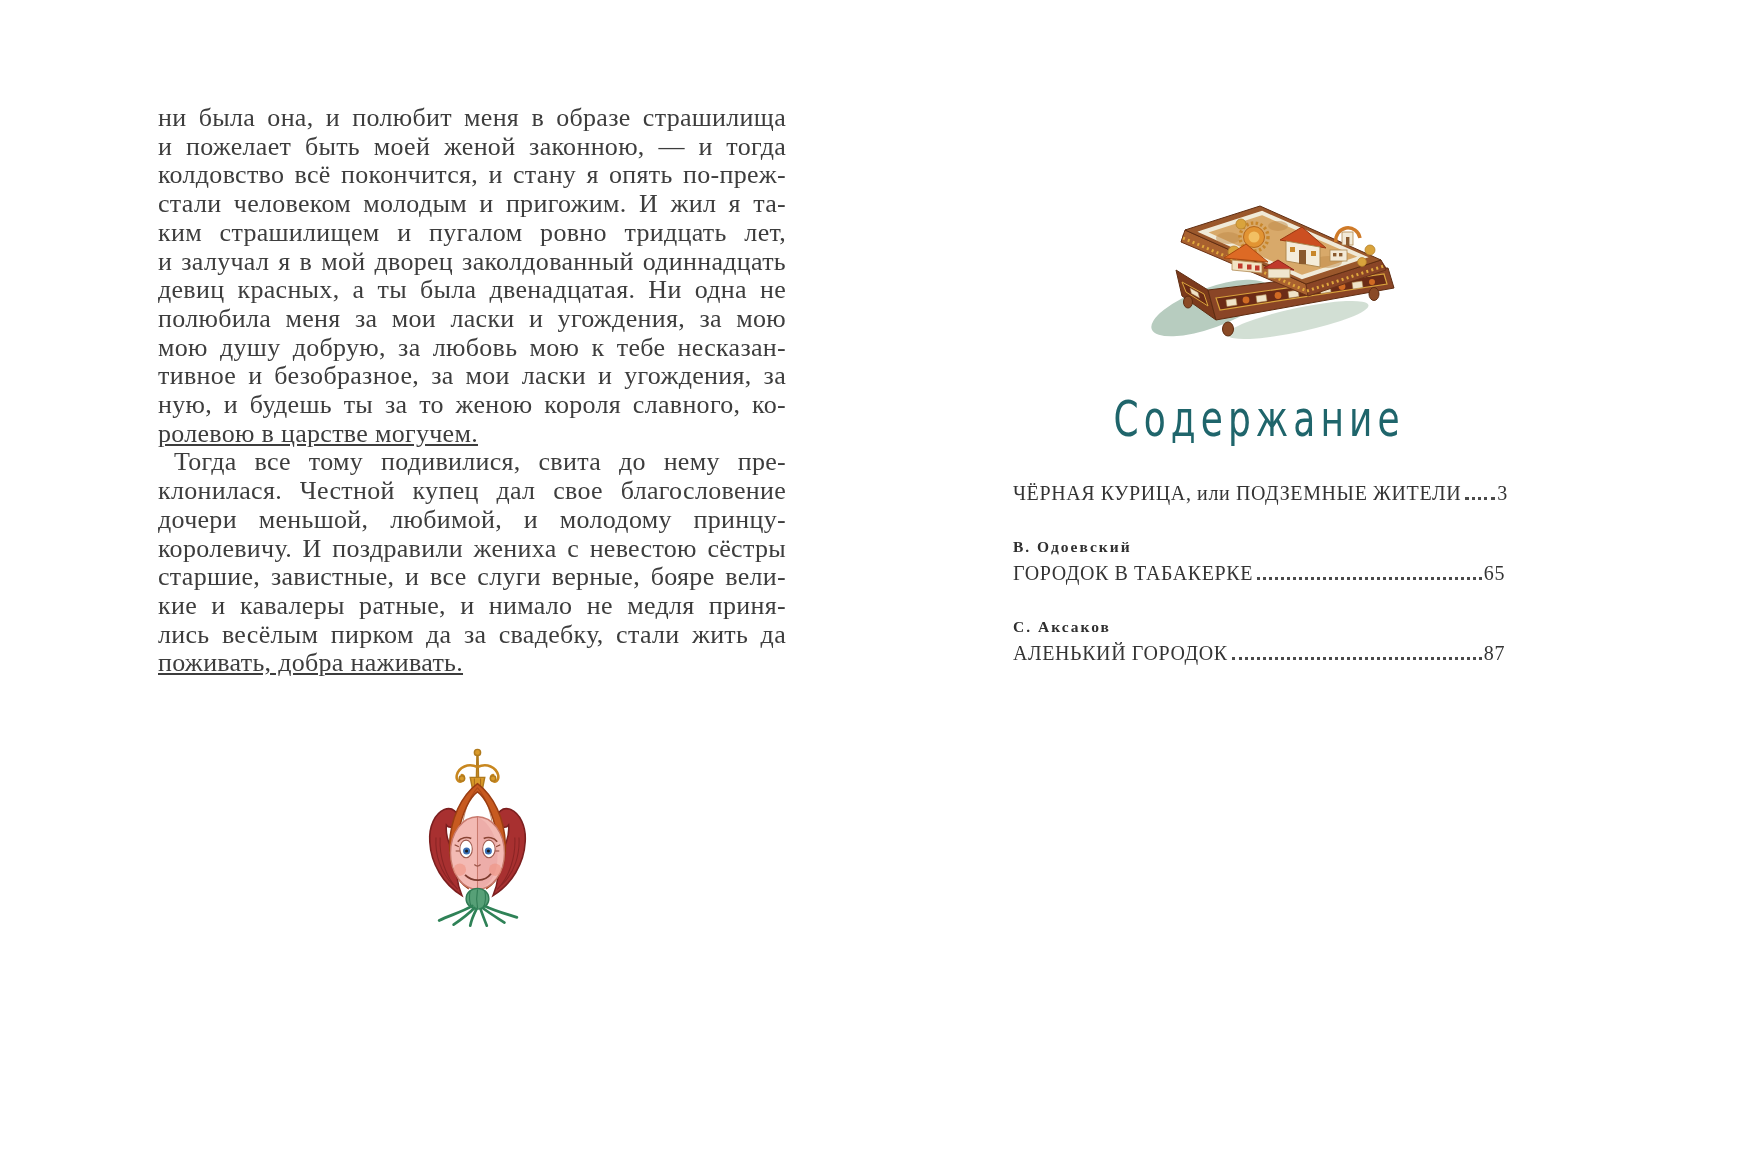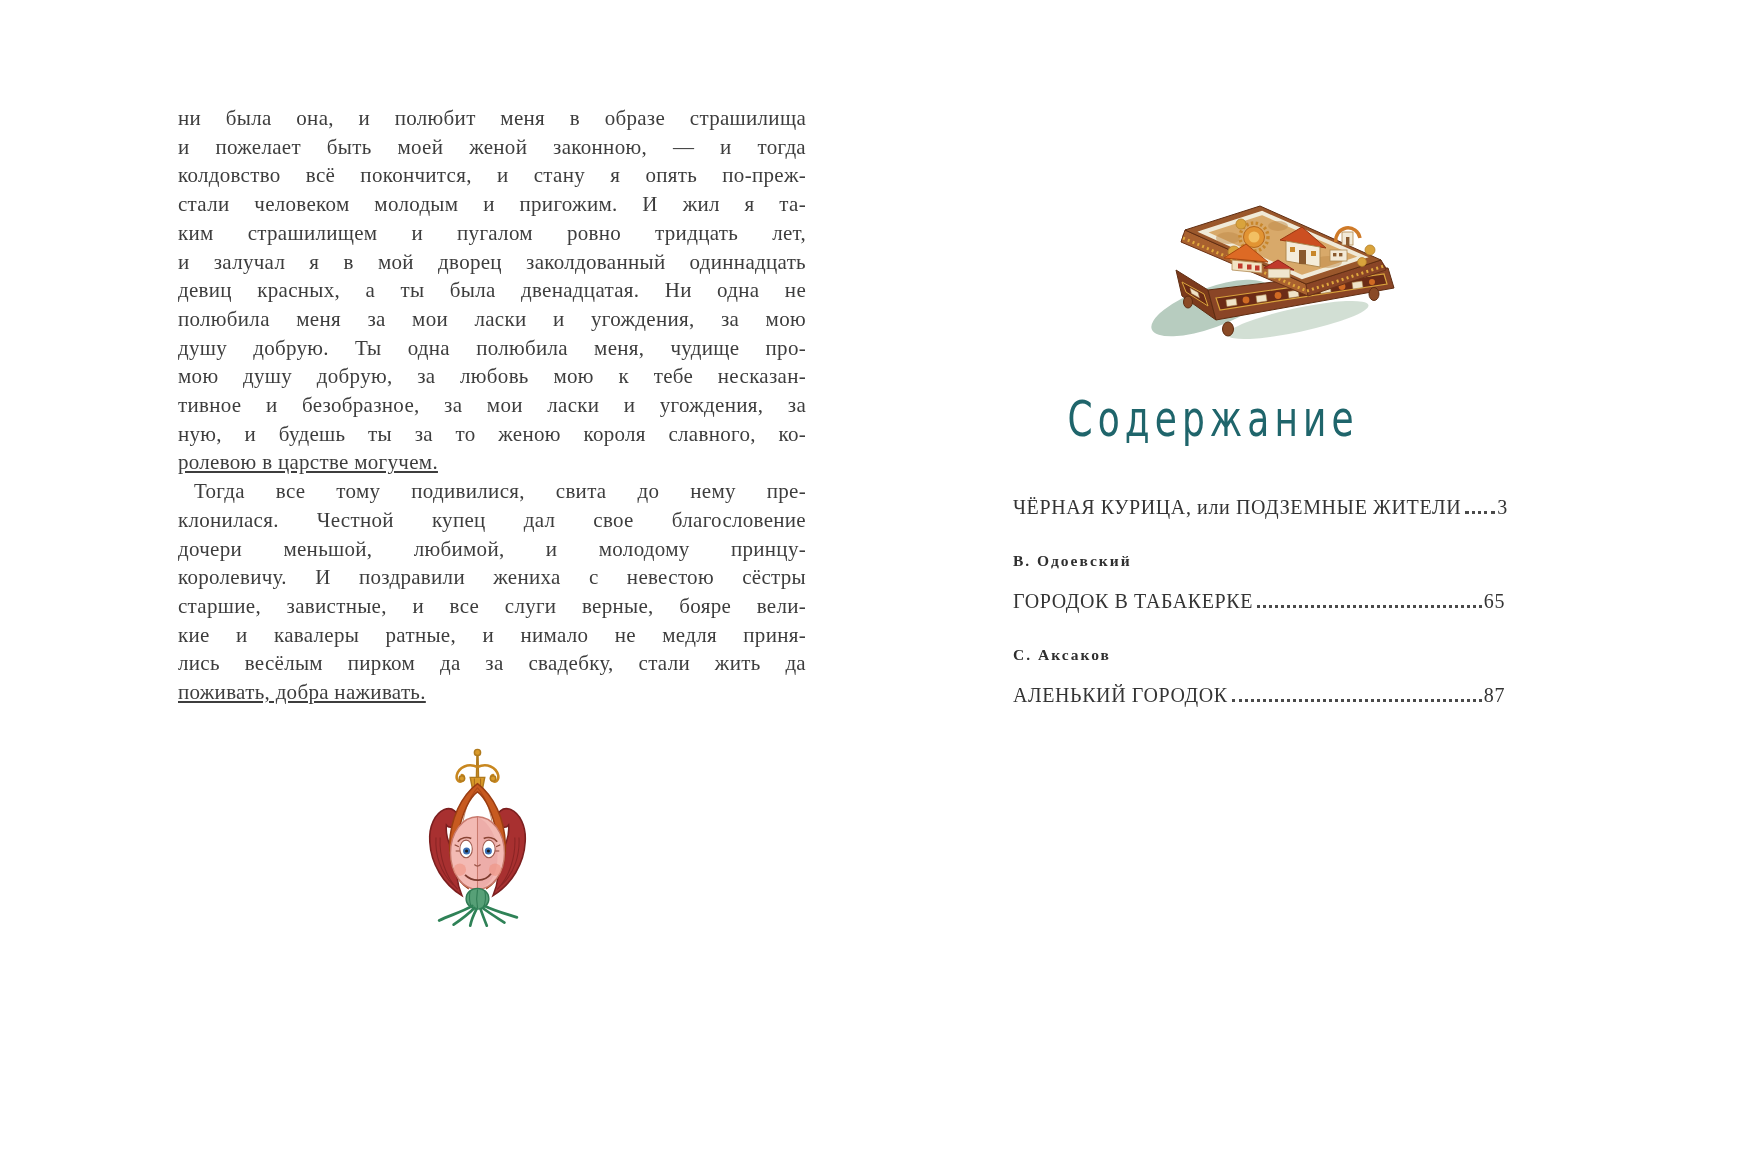--- a/index.html
+++ b/index.html
@@ -11,25 +11,24 @@
     overflow: hidden;
     font-family: "Liberation Serif", serif;
   }
 
   
   .story {
     position: absolute;
     left: 158px;
     top: 104px;
     width: 628px;
-    font-size: 21px;
+    font-size: 26px;
     line-height: 28.7px;
     color: #3d3d3d;
     letter-spacing: 0.3px;
-    margin-left: 20px;
   }
   .tline {
     text-align: justify;
     text-align-last: justify;
     white-space: nowrap;
   }
   .tline.last { text-align-last: left; white-space: normal; text-decoration: underline; }
   .tline.indent { text-indent: 16px; }
 
   .flower-wrap {
@@ -43,21 +42,21 @@
   
   .casket-wrap {
     position: absolute;
     left: 1148px;
     top: 190px;
     width: 250px;
     height: 155px;
   }
   .contents-heading {
     position: absolute;
-    left: 967px;
+    left: 1013px;
     top: 390px;
     width: 492px;
     text-align: center;
     color: #1f656b;
   }
   .contents-heading span {
     display: inline-block;
     font-family: "DejaVu Sans", sans-serif;
     font-size: 50px;
     font-weight: 400;
@@ -77,21 +76,21 @@
   .toc-author {
     font-weight: bold;
     font-size: 15.5px;
     letter-spacing: 2px;
     line-height: 20px;
     color: #2f2f2f;
   }
   .toc-line {
     display: flex;
     align-items: flex-end;
-    margin-top: 18px;
+    margin-top: 4px;
     font-size: 20px;
     line-height: 24px;
     letter-spacing: 0.6px;
   }
   .toc-title { white-space: nowrap; }
   .leader {
     flex: 1;
     border-bottom: 3px dotted #4a4a4a;
     margin: 0 2px 5px 4px;
     min-width: 30px;
@@ -105,21 +104,20 @@
 
   <div class="story" id="story-text">
       <div class="tline">ни была она, и полюбит меня в образе страшилища</div>
       <div class="tline">и пожелает быть моей женой законною, — и тогда</div>
       <div class="tline">колдовство всё покончится, и стану я опять по-преж-</div>
       <div class="tline">стали человеком молодым и пригожим. И жил я та-</div>
       <div class="tline">ким страшилищем и пугалом ровно тридцать лет,</div>
       <div class="tline">и залучал я в мой дворец заколдованный одиннадцать</div>
       <div class="tline">девиц красных, а ты была двенадцатая. Ни одна не</div>
       <div class="tline">полюбила меня за мои ласки и угождения, за мою</div>
-      <div class="tline">душу добрую. Ты одна полюбила меня, чудище про-</div>
       <div class="tline">мою душу добрую, за любовь мою к тебе несказан-</div>
       <div class="tline">тивное и безобразное, за мои ласки и угождения, за</div>
       <div class="tline">ную, и будешь ты за то женою короля славного, ко-</div>
       <div class="tline last">ролевою в царстве могучем.</div>
       <div class="tline indent">Тогда все тому подивилися, свита до нему пре-</div>
       <div class="tline">клонилася. Честной купец дал свое благословение</div>
       <div class="tline">дочери меньшой, любимой, и молодому принцу-</div>
       <div class="tline">королевичу. И поздравили жениха с невестою сёстры</div>
       <div class="tline">старшие, завистные, и все слуги верные, бояре вели-</div>
       <div class="tline">кие и кавалеры ратные, и нимало не медля приня-</div>

